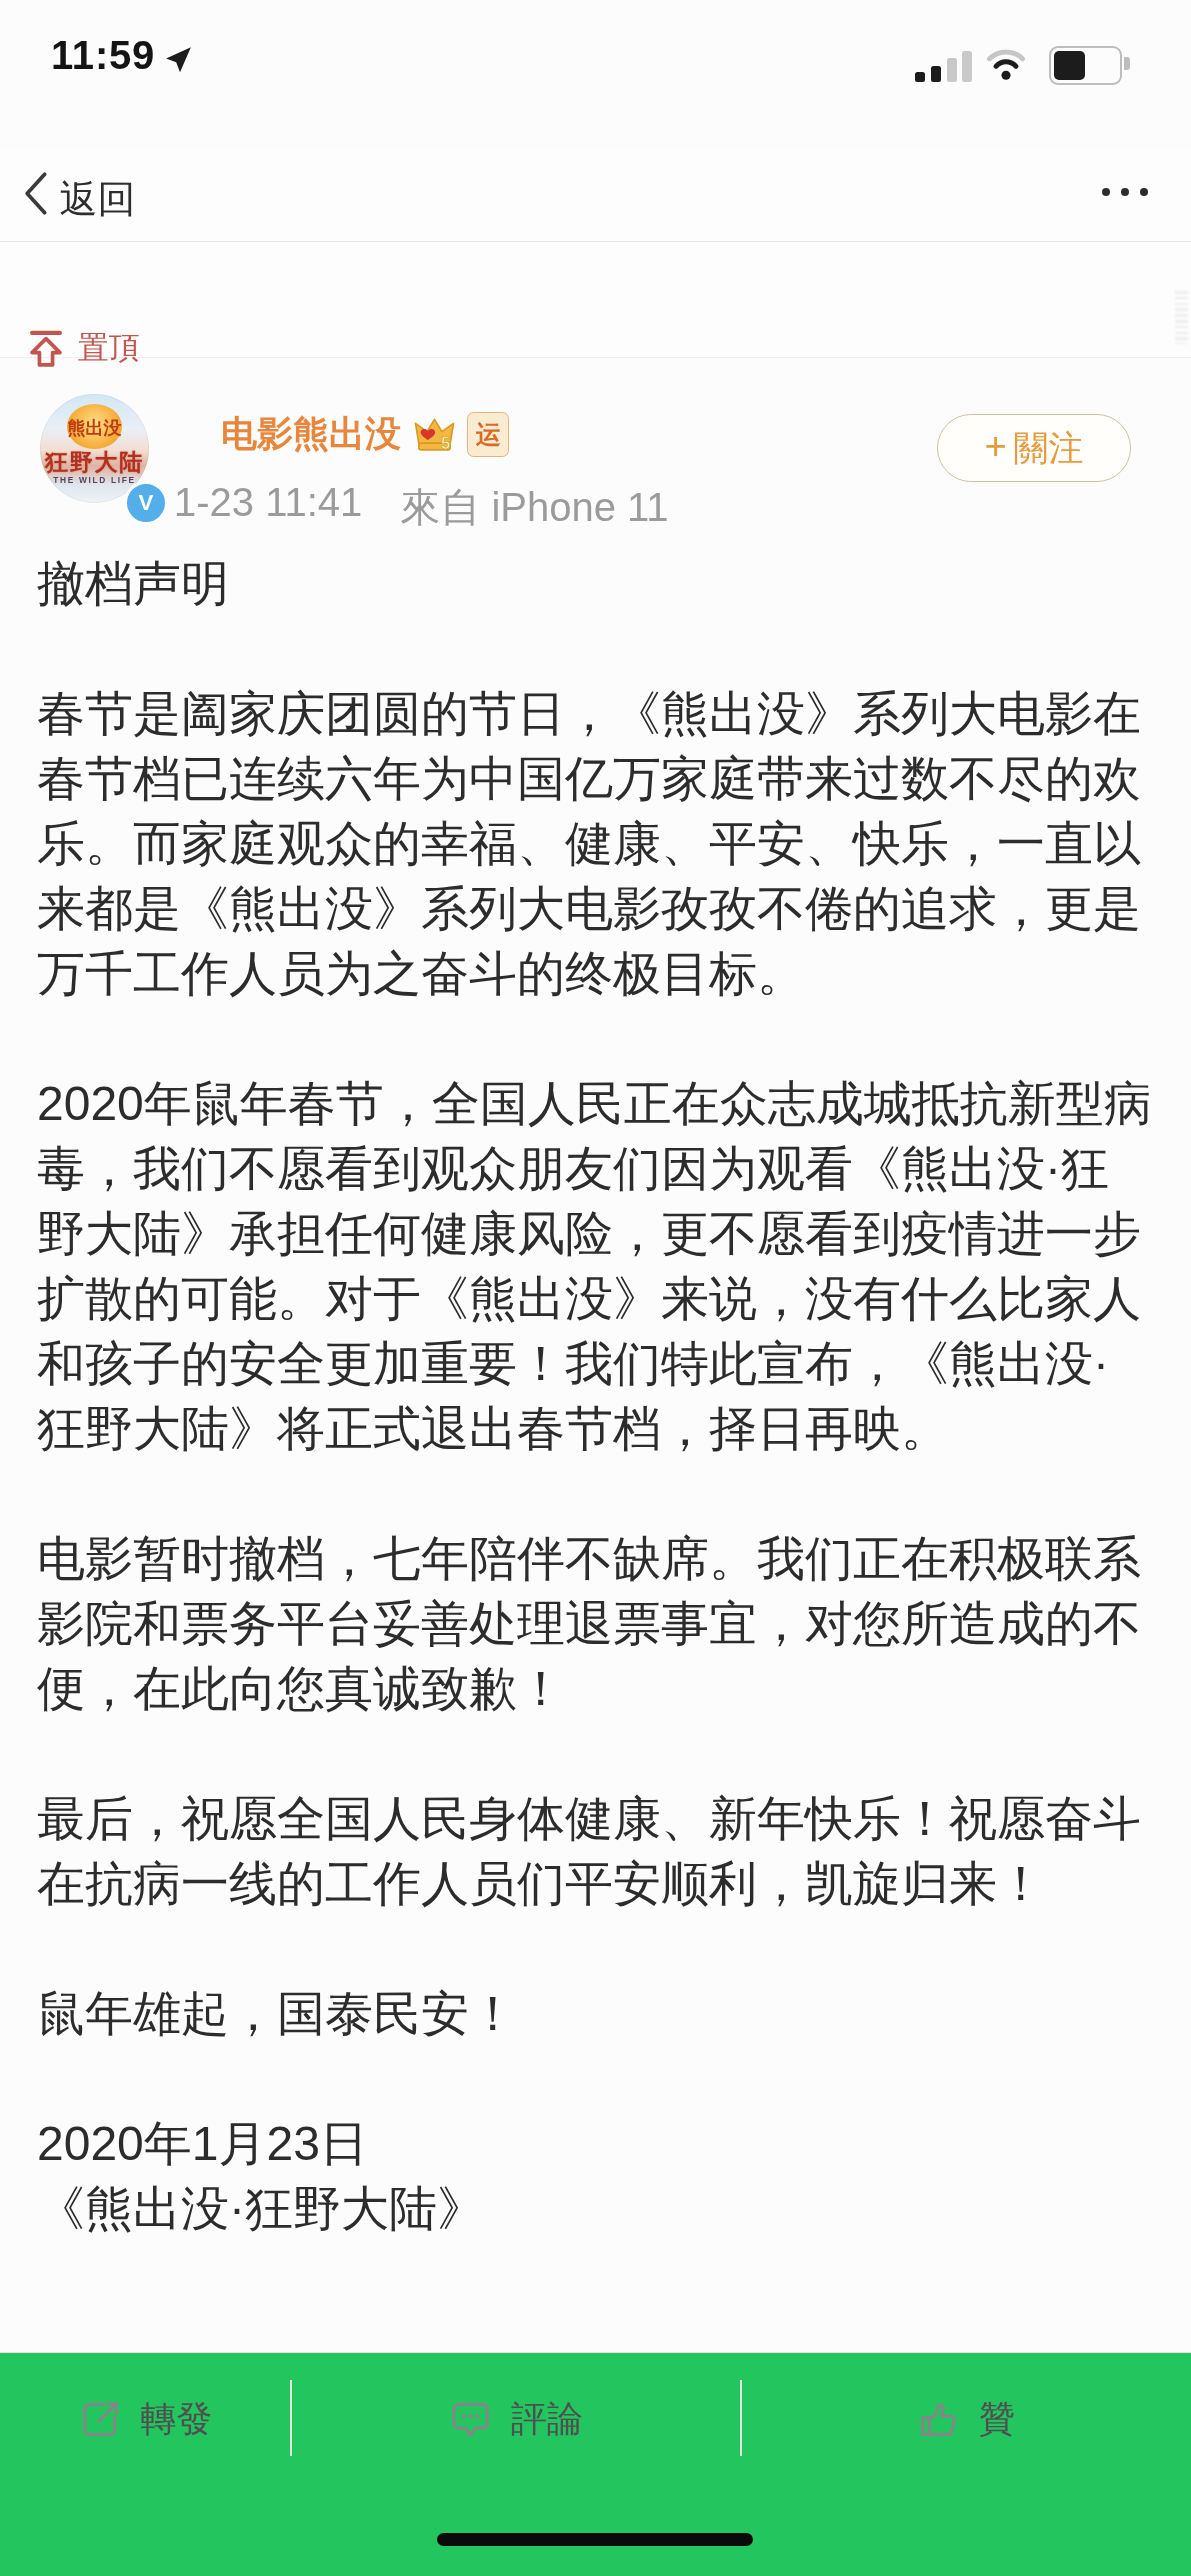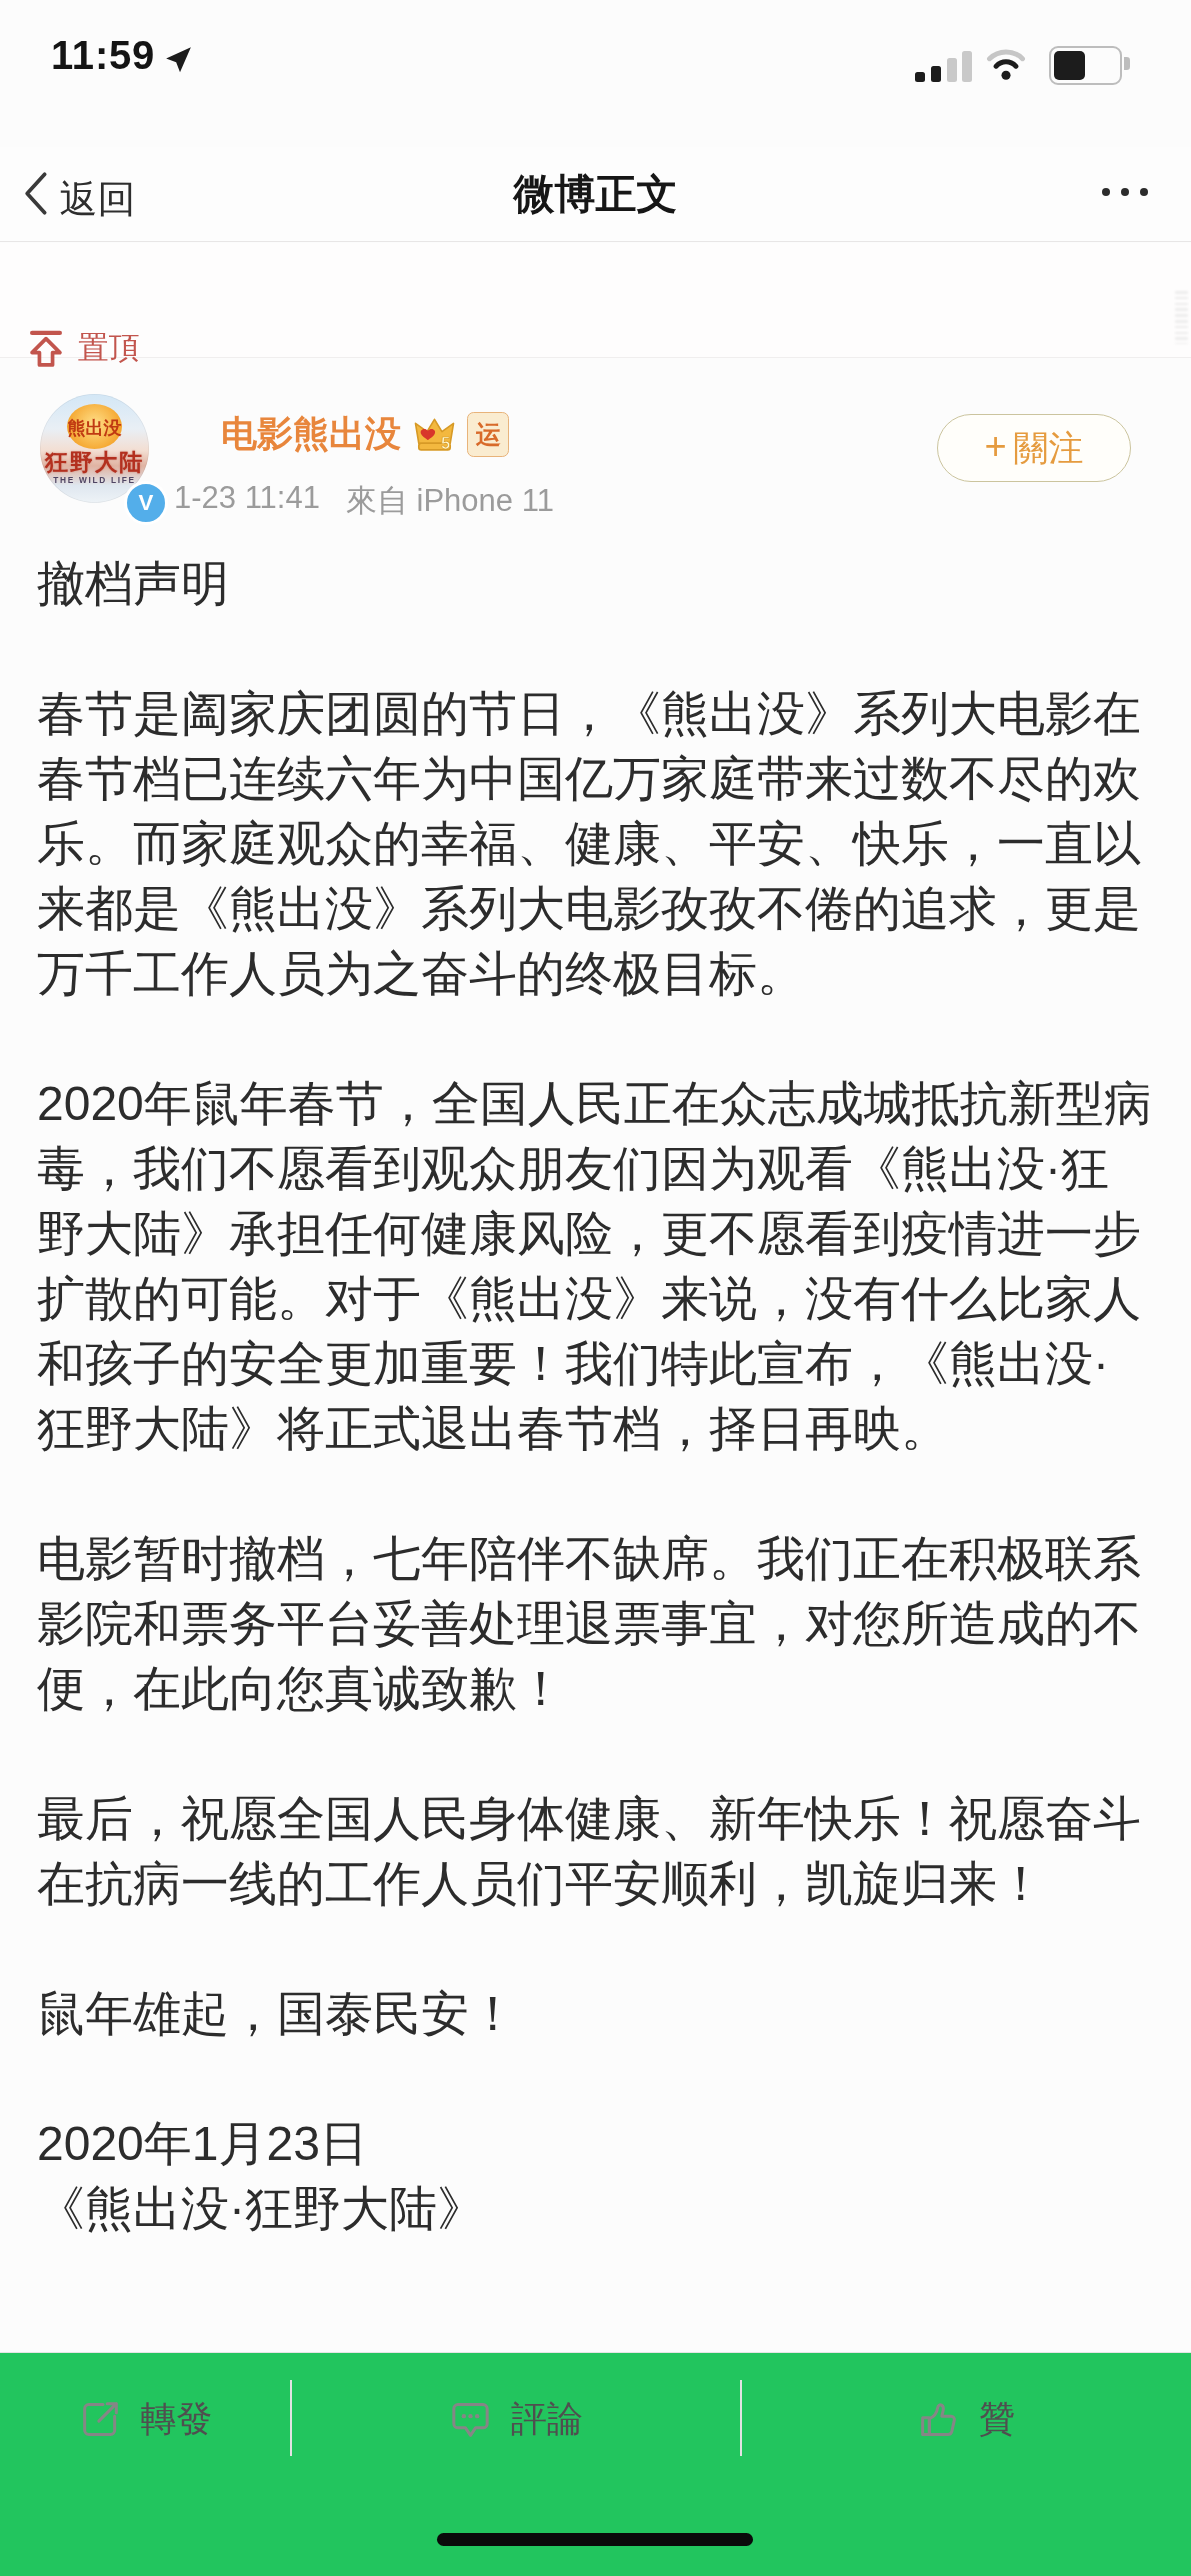--- a/index.html
+++ b/index.html
@@ -41,21 +41,21 @@
   .avatar .t1{position:absolute;left:0;right:0;top:21.5px;text-align:center;font-size:18px;font-weight:bold;color:#c03a12;}
   .avatar .t2{position:absolute;left:0;right:0;top:53px;text-align:center;font-size:23px;font-weight:bold;color:#b3301f;letter-spacing:1.7px;text-shadow:0 0 1.7px rgba(179,48,31,.5);}
   .avatar .t3{position:absolute;left:0;right:0;top:81px;text-align:center;font-size:8.3px;font-weight:bold;color:#4f4563;letter-spacing:1.7px;}
   .vbadge{position:absolute;left:124px;top:481px;width:38px;height:38px;border-radius:50%;background:#53aeea;border:3.3px solid #fff;
     display:flex;align-items:center;justify-content:center;color:#fff;font-size:22.3px;font-weight:bold;}
   .namerow{position:absolute;left:174px;top:410px;display:flex;align-items:center;gap:11.6px;}
   .uname{font-size:36px;font-weight:bold;color:#e8863c;cursor:pointer;margin-left:47px;}
   .crown{width:43px;height:38px;}
   .cbadge{width:40px;height:43px;border-radius:6.6px;background:#faecd0;border:1.7px solid #e8b37a;
     display:flex;align-items:center;justify-content:center;font-size:25px;color:#d86a2a;font-weight:bold;}
-  .metarow{position:absolute;left:174px;top:480px;font-size:31px;color:#9b9b9b;display:flex;gap:26px;}
+  .metarow{position:absolute;left:174px;top:480px;font-size:40px;color:#9b9b9b;display:flex;gap:38px;}
   .follow{position:absolute;left:937px;top:414px;width:192px;height:66px;border:1.7px solid #cbc49e;border-radius:35px;
     background:#fffefa;display:flex;align-items:center;justify-content:center;gap:6.6px;cursor:pointer;}
   .follow .plus{font-size:38px;color:#e59b3f;line-height:1;margin-top:-3.3px;}
   .follow .lbl{font-size:35px;color:#e59b3f;}
   
   .post-body{position:absolute;left:37px;top:551px;width:1117px;font-size:48px;line-height:65px;color:#2c2c2c;}
   .post-body p{margin:0;white-space:pre-line;}
   .post-body p + p{margin-top:65px;}
   
   .actionbar{position:absolute;left:0;top:2352px;width:1191px;height:224px;background:#22c55e;border-top:1.7px solid #e4e4e4;}
@@ -103,21 +103,20 @@
     </div>
   </div>
 
   <div class="navbar">
     <div class="back">
       <svg class="chev" viewBox="0 0 30 54">
         <polyline points="26,4 5,27 26,50" fill="none" stroke="#3a3a3a" stroke-width="4.5" stroke-linecap="round" stroke-linejoin="round"></polyline>
       </svg>
       <span class="lbl">返回</span>
     </div>
-    <div class="nav-title">微博正文</div>
     <div class="more">
         <i></i>
         <i></i>
         <i></i>
       </div>
   </div>
 
   <div class="pinned">
     <div class="wrap">
       <svg width="38" height="41" viewBox="0 0 46 50">

